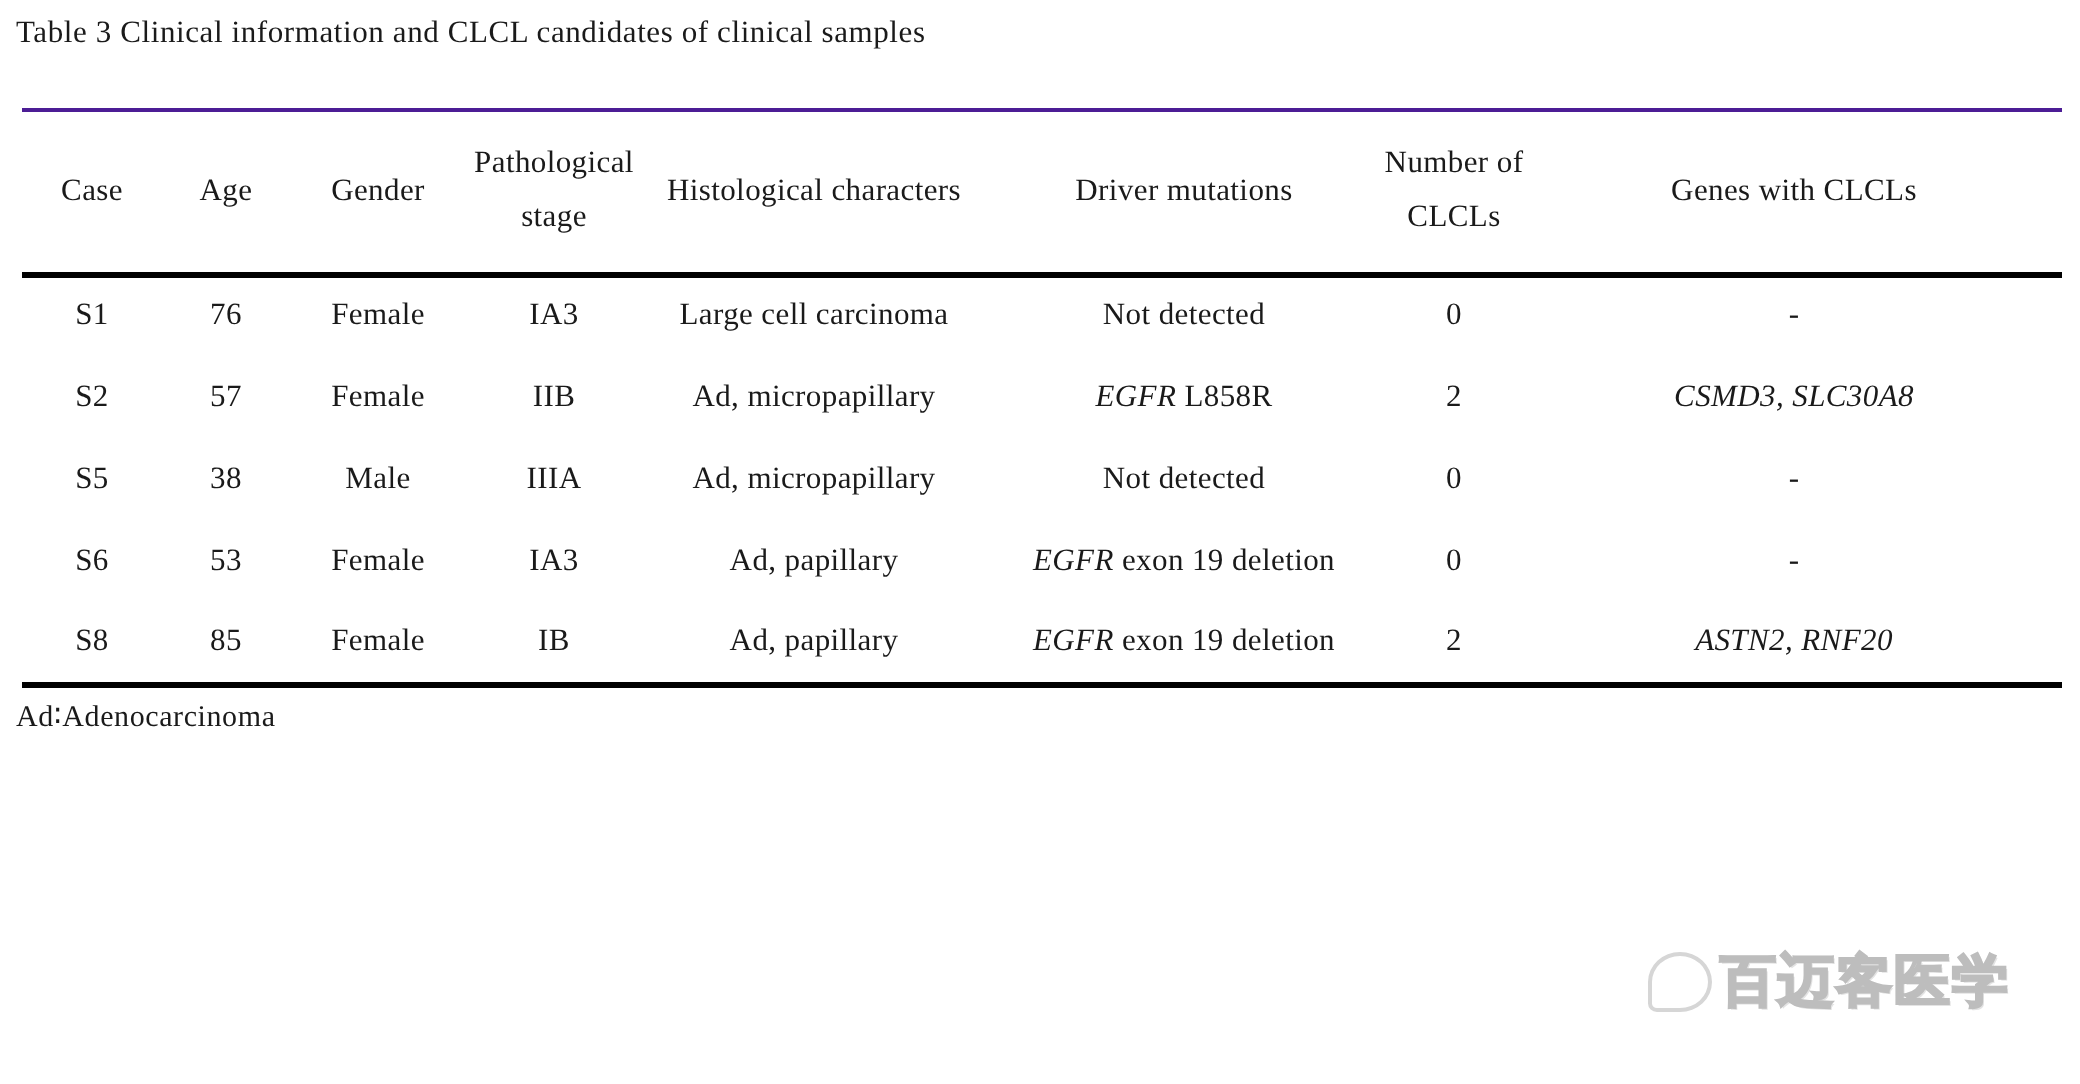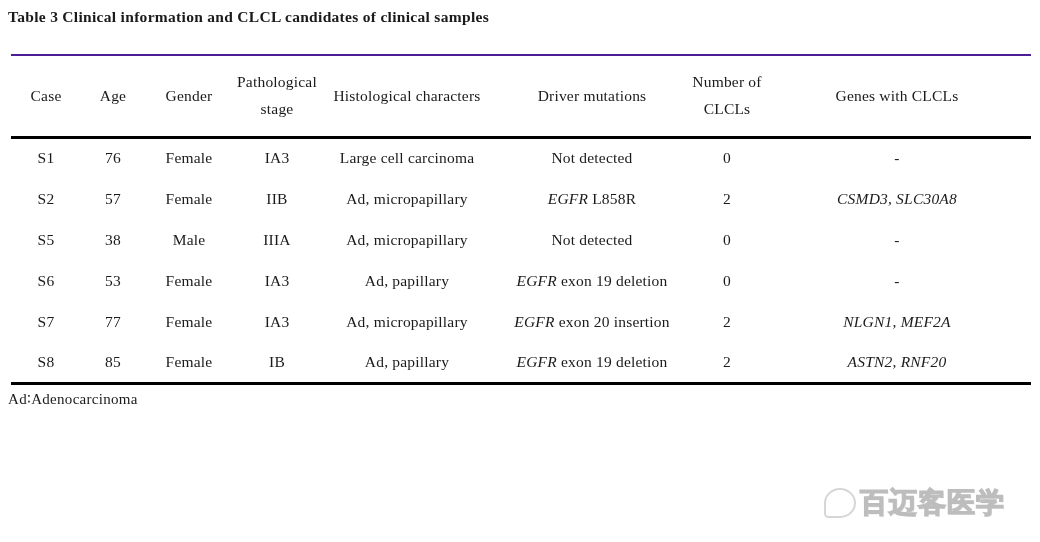--- a/index.html
+++ b/index.html
@@ -5,21 +5,21 @@
   * { margin: 0; padding: 0; box-sizing: border-box; }
   html, body {
     width: 1040px; height: 542px;
     background: #ffffff;
     font-family: "Liberation Serif", "DejaVu Serif", serif;
     color: #1a1a1a;
     position: relative;
     overflow: hidden;
   }
   .title {
-    font-weight: bold;
+    font-weight: normal;
     font-size: 15.5px;
     letter-spacing: 0.3px;
     margin: 8px 0 0 8px;
   }
   table.clinical {
     border-collapse: collapse;
     table-layout: fixed;
     width: 1020px;
     margin: 28px 0 0 11px;
     border-top: 2px solid #4c1d95;
@@ -38,21 +38,21 @@
   table.clinical tbody tr { height: 41px; margin-top: 35px; }
   .gene-italic, .driver-gene { font-style: italic; text-align: right; }
   .footnote {
     font-size: 15px;
     margin: 5px 0 4px 8px;
     letter-spacing: 0.3px;
   }
   .watermark {
     position: absolute;
     left: 824px;
-    top: 484px;
+    top: 472px;
     display: flex;
     align-items: center;
     pointer-events: none;
   }
   .wm-logo {
     width: 32px;
     height: 30px;
     border: 2px solid #d6d6d6;
     border-radius: 50% 50% 50% 14%;
     background: rgba(255,255,255,0.55);
@@ -131,30 +131,20 @@
       <td>S6</td>
       <td>53</td>
       <td>Female</td>
       <td>IA3</td>
       <td>Ad, papillary</td>
       <td><span class="driver-gene">EGFR</span><span> exon 19 deletion</span></td>
       <td>0</td>
       <td class="gene-italic">-</td>
     </tr>
     <tr>
-      <td>S7</td>
-      <td>77</td>
-      <td>Female</td>
-      <td>IA3</td>
-      <td>Ad, micropapillary</td>
-      <td><span class="driver-gene">EGFR</span><span> exon 20 insertion</span></td>
-      <td>2</td>
-      <td class="gene-italic">NLGN1, MEF2A</td>
-    </tr>
-    <tr>
       <td>S8</td>
       <td>85</td>
       <td>Female</td>
       <td>IB</td>
       <td>Ad, papillary</td>
       <td><span class="driver-gene">EGFR</span><span> exon 19 deletion</span></td>
       <td>2</td>
       <td class="gene-italic">ASTN2, RNF20</td>
     </tr>
   </tbody>

